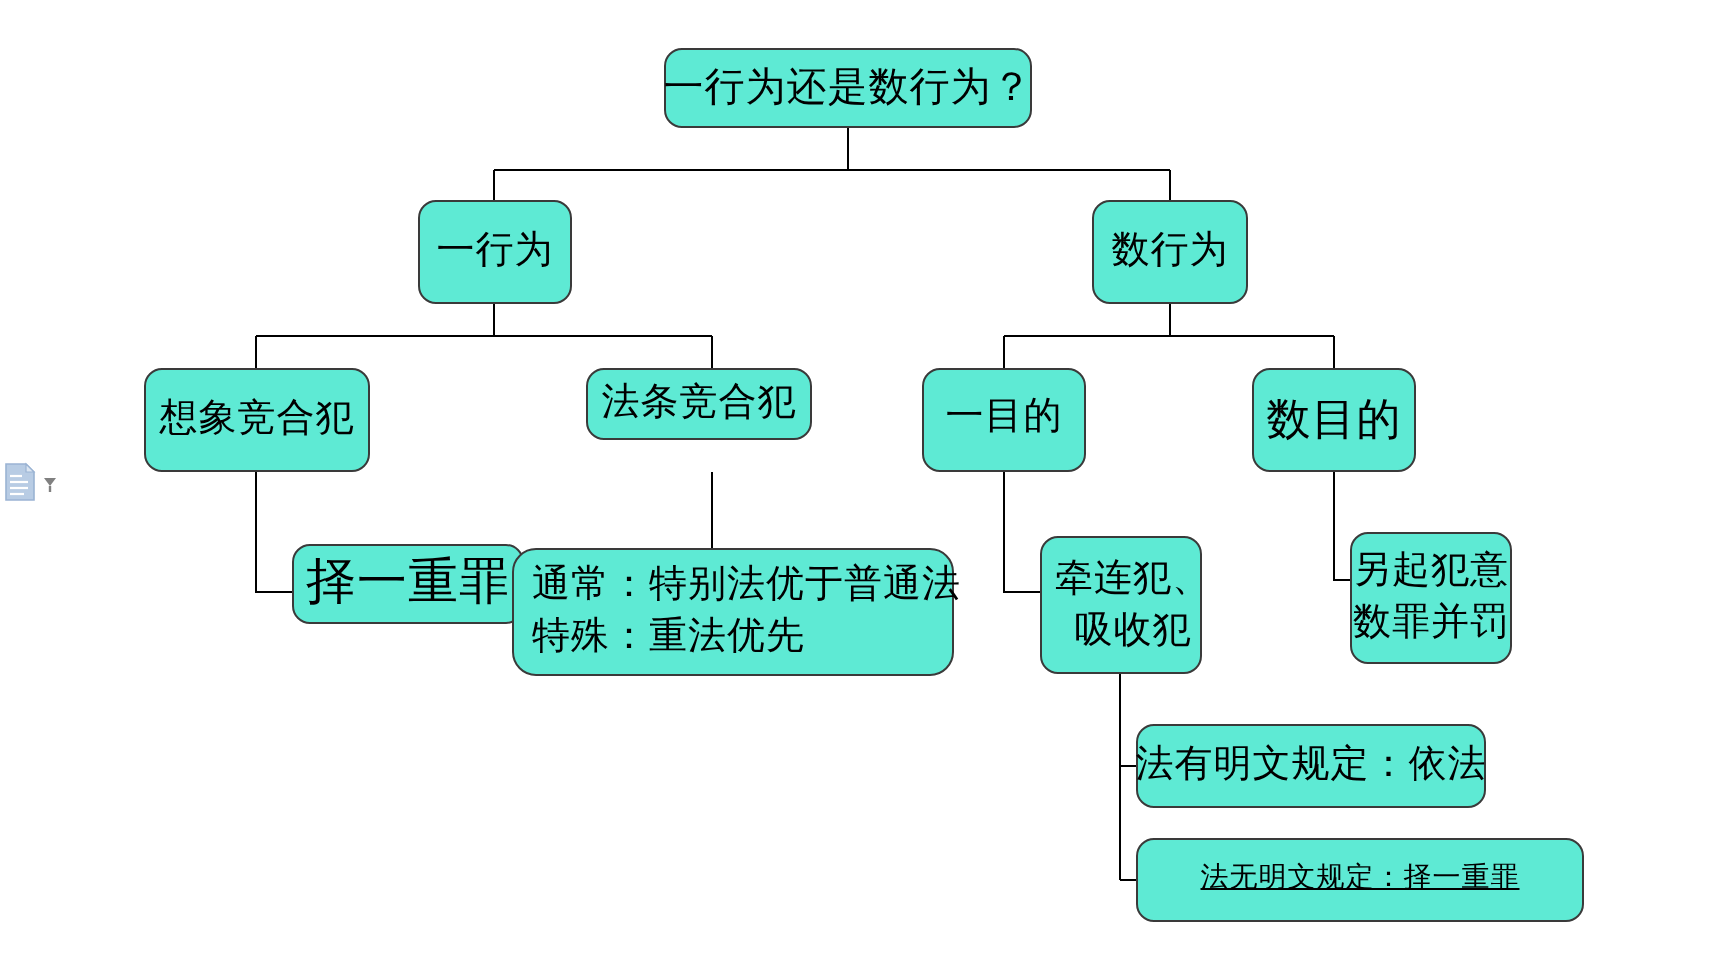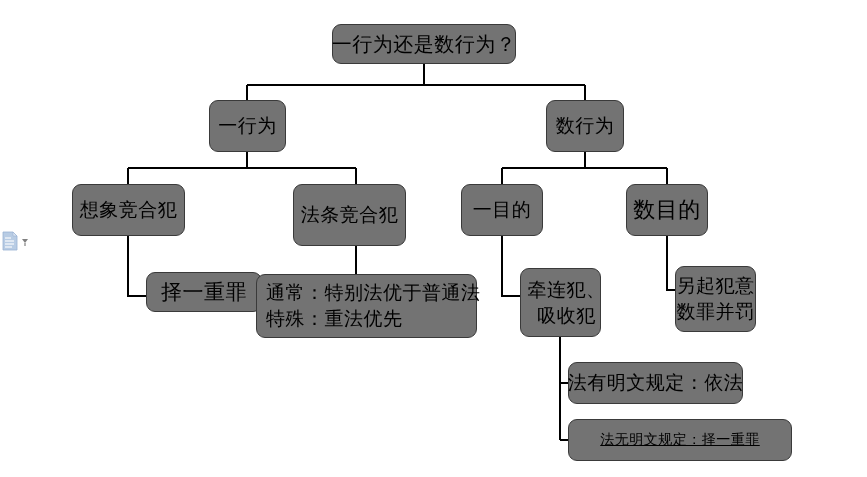--- a/index.html
+++ b/index.html
@@ -25,45 +25,45 @@
   #edges {
     position: absolute;
     left: 0; top: 0;
     width: 867px;
     height: 477px;
     pointer-events: none;
   }
   .node {
     position: absolute;
     box-sizing: border-box;
-    background: #737373;
+    background: #5eead4;
     border: 1.5px solid #3a3a3a;
     border-radius: 9px;
     display: flex;
     align-items: center;
     justify-content: center;
     text-align: center;
     line-height: 1.35;
     white-space: pre;
     letter-spacing: 0.5px;
   }
   .node.left-align {
     justify-content: flex-start;
     text-align: left;
     padding-left: 9px;
   }
   .n-root      { left: 332px; top: 24px;  width: 184px; height: 40px; font-size: 20px; }
   .n-one-act   { left: 209px; top: 100px; width: 77px;  height: 52px; font-size: 19px; }
   .n-multi-act { left: 546px; top: 100px; width: 78px;  height: 52px; font-size: 19px; }
   .n-imag      { left: 72px;  top: 184px; width: 113px; height: 52px; font-size: 19px; }
-  .n-statute   { left: 293px; top: 184px; width: 113px; height: 62px; font-size: 19px; }
-  .n-one-pur   { left: 461px; top: 184px; width: 82px;  height: 52px; font-size: 19px; }
+  .n-statute   { left: 293px; top: 184px; width: 113px; height: 36px; font-size: 19px; }
+  .n-one-pur   { left: 461px; top: 184px; width: 82px;  height: 52px; font-size: 19px; font-family: Liberation Mono, monospace; }
   .n-multi-pur { left: 626px; top: 184px; width: 82px;  height: 52px; font-size: 22px; }
-  .n-choose    { left: 146px; top: 272px; width: 116px;  height: 40px; font-size: 21px; }
-  .n-rule      { left: 256px; top: 274px; width: 221px; height: 64px; font-size: 19px; }
+  .n-choose    { left: 146px; top: 272px; width: 116px;  height: 40px; font-size: 25px; }
+  .n-rule      { left: 256px; top: 274px; width: 221px; height: 64px; font-size: 19px; border-radius: 12px; }
   .n-linked    { left: 520px; top: 268px; width: 81px;  height: 69px; font-size: 19px; padding-left: 12px; }
   .n-newint    { left: 675px; top: 266px; width: 81px;  height: 66px; font-size: 19px; }
   .n-express   { left: 568px; top: 362px; width: 175px; height: 42px; font-size: 19px; }
   .n-noexpress { left: 568px; top: 419px; width: 224px; height: 42px; font-size: 14px; text-decoration: underline; }
 
   #paste-tag {
     position: absolute;
     left: 2px; top: 230px;
     width: 28px; height: 22px;
   }

